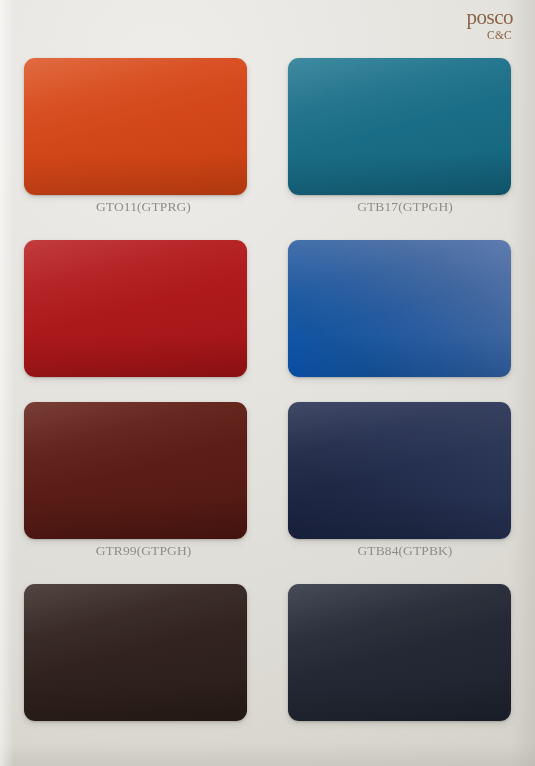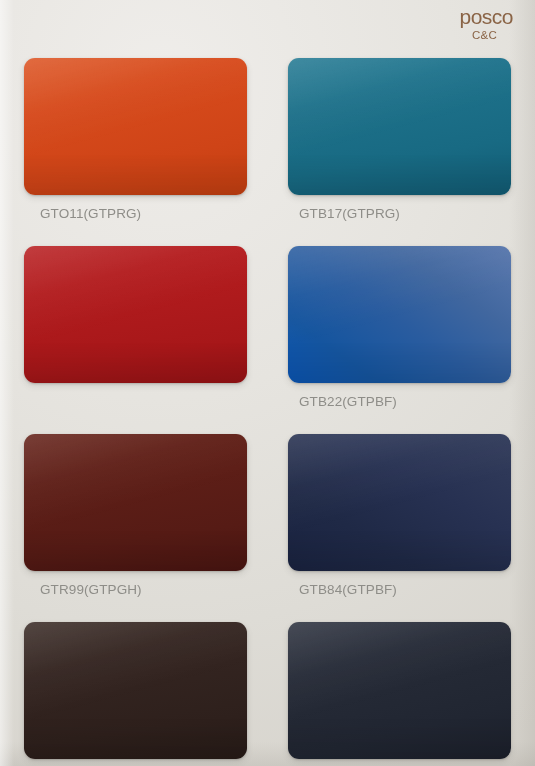--- a/index.html
+++ b/index.html
@@ -15,20 +15,21 @@
   }
 
   
   #card {
     position: relative;
     width: 535px;
     height: 766px;
     box-sizing: border-box;
     background:
       radial-gradient(130% 100% at 30% 10%, #efedea 0%, #e6e4df 42%, #dedcd6 72%, #d6d3cc 100%);
+    font-family: Liberation Serif, serif;
   }
   
   #card::after {
     content: "";
     position: absolute;
     inset: 0;
     pointer-events: none;
     background:
       linear-gradient(90deg, rgba(255,255,255,.55) 0px, rgba(255,255,255,0) 14px),
       linear-gradient(270deg, rgba(160,156,148,.22) 0px, rgba(160,156,148,0) 26px),
@@ -49,21 +50,21 @@
     letter-spacing: -0.5px;
     font-weight: 400;
     color: #8a6446;
   }
   #brand .submark {
     font-size: 11.5px;
     line-height: 13px;
     letter-spacing: 0.2px;
     color: #8a6446;
     margin-top: 1px;
-    margin-right: 16px;
+    margin-right: 1px;
   }
 
   
   #grid {
     position: absolute;
     top: 58px;
     left: 24px;
     width: 487px;
     display: grid;
     grid-template-columns: 223px 223px;
@@ -89,26 +90,27 @@
     position: absolute;
     inset: 0;
     border-radius: 11px;
     background:
       linear-gradient(165deg, rgba(255,255,255,.13) 0%, rgba(255,255,255,.03) 28%, rgba(255,255,255,0) 52%),
       linear-gradient(0deg, rgba(0,0,0,.10) 0%, rgba(0,0,0,0) 30%);
     pointer-events: none;
   }
 
   .caption {
-    margin-top: 11px;
+    margin-top: 4px;
     padding-left: 16px;
     font-size: 13.5px;
     letter-spacing: 0.1px;
     color: #8e8d88;
     white-space: nowrap;
+    text-align: center;
   }
   .cell.right .caption { padding-left: 11px; }
 </style>
 </head>
 <body>
 
 <div id="card" style="background-color: rgb(228, 226, 221);">
 
   <div id="brand">
     <div class="wordmark" style="color: rgb(138, 100, 70);">posco</div>
@@ -117,40 +119,39 @@
 
   <div id="grid">
 
     <div class="cell left">
       <div class="chip" style="background: linear-gradient(168deg, rgb(221, 85, 36) 0%, rgb(214, 74, 28) 34%, rgb(207, 68, 23) 70%, rgb(195, 63, 17) 100%);"></div>
       <div class="caption" style="color: rgb(142, 141, 136);">GTO11(GTPRG)</div>
     </div>
 
     <div class="cell right">
       <div class="chip" style="background: linear-gradient(170deg, rgb(36, 122, 147) 0%, rgb(29, 112, 137) 36%, rgb(24, 106, 131) 68%, rgb(18, 92, 116) 100%);"></div>
-      <div class="caption" style="color: rgb(142, 141, 136);">GTB17(GTPRG)</div>
+      <div class="caption" style="color: rgb(142, 141, 136);">GTB17(GTPGH)</div>
     </div>
 
     <div class="cell left">
       <div class="chip" style="background: linear-gradient(172deg, rgb(185, 32, 34) 0%, rgb(176, 27, 29) 40%, rgb(167, 23, 25) 74%, rgb(152, 18, 21) 100%);"></div>
     </div>
 
     <div class="cell right">
       <div class="chip" style="background: linear-gradient(36deg, rgb(11, 85, 179) 0%, rgb(21, 85, 159) 22%, rgb(42, 92, 159) 48%, rgb(65, 103, 159) 72%, rgb(91, 121, 174) 100%);"></div>
-      <div class="caption" style="color: rgb(142, 141, 136);">GTB22(GTPBF)</div>
     </div>
 
     <div class="cell left">
       <div class="chip" style="background: linear-gradient(172deg, rgb(101, 34, 25) 0%, rgb(93, 30, 23) 38%, rgb(86, 27, 21) 72%, rgb(74, 21, 17) 100%);"></div>
       <div class="caption" style="color: rgb(142, 141, 136);">GTR99(GTPGH)</div>
     </div>
 
     <div class="cell right">
       <div class="chip" style="background: linear-gradient(30deg, rgb(26, 35, 64) 0%, rgb(31, 41, 70) 30%, rgb(39, 49, 82) 62%, rgb(51, 61, 92) 100%);"></div>
-      <div class="caption" style="color: rgb(142, 141, 136);">GTB84(GTPBF)</div>
+      <div class="caption" style="color: rgb(142, 141, 136);">GTB84(GTPBK)</div>
     </div>
 
     <div class="cell left">
       <div class="chip" style="background: linear-gradient(172deg, rgb(58, 43, 38) 0%, rgb(51, 36, 32) 40%, rgb(46, 32, 28) 74%, rgb(39, 27, 23) 100%);"></div>
 
     </div>
 
     <div class="cell right">
       <div class="chip" style="background: linear-gradient(166deg, rgb(44, 49, 62) 0%, rgb(37, 42, 54) 40%, rgb(33, 38, 50) 72%, rgb(28, 32, 43) 100%);"></div>
 

